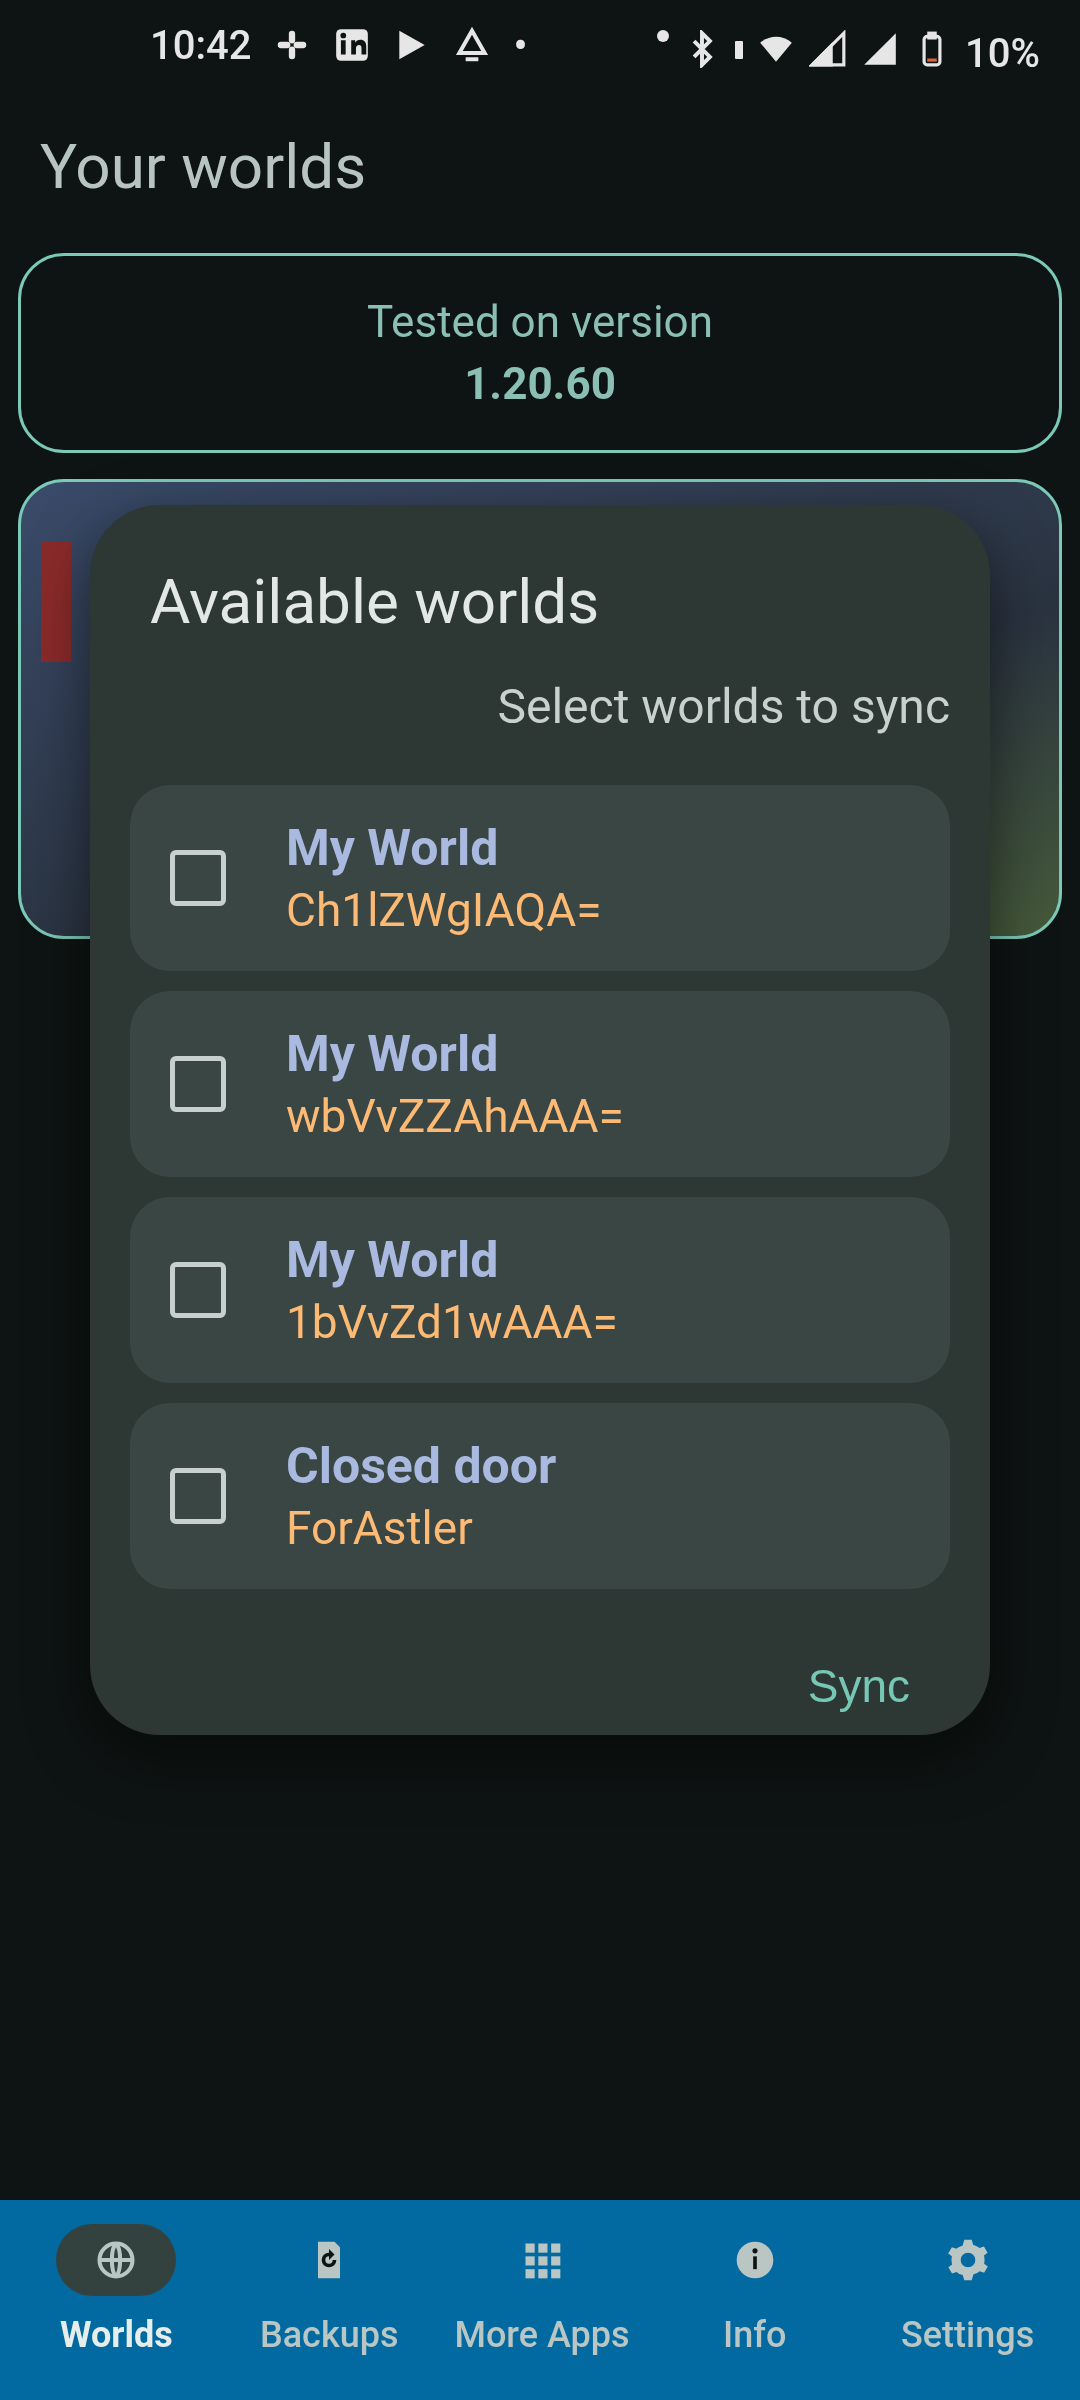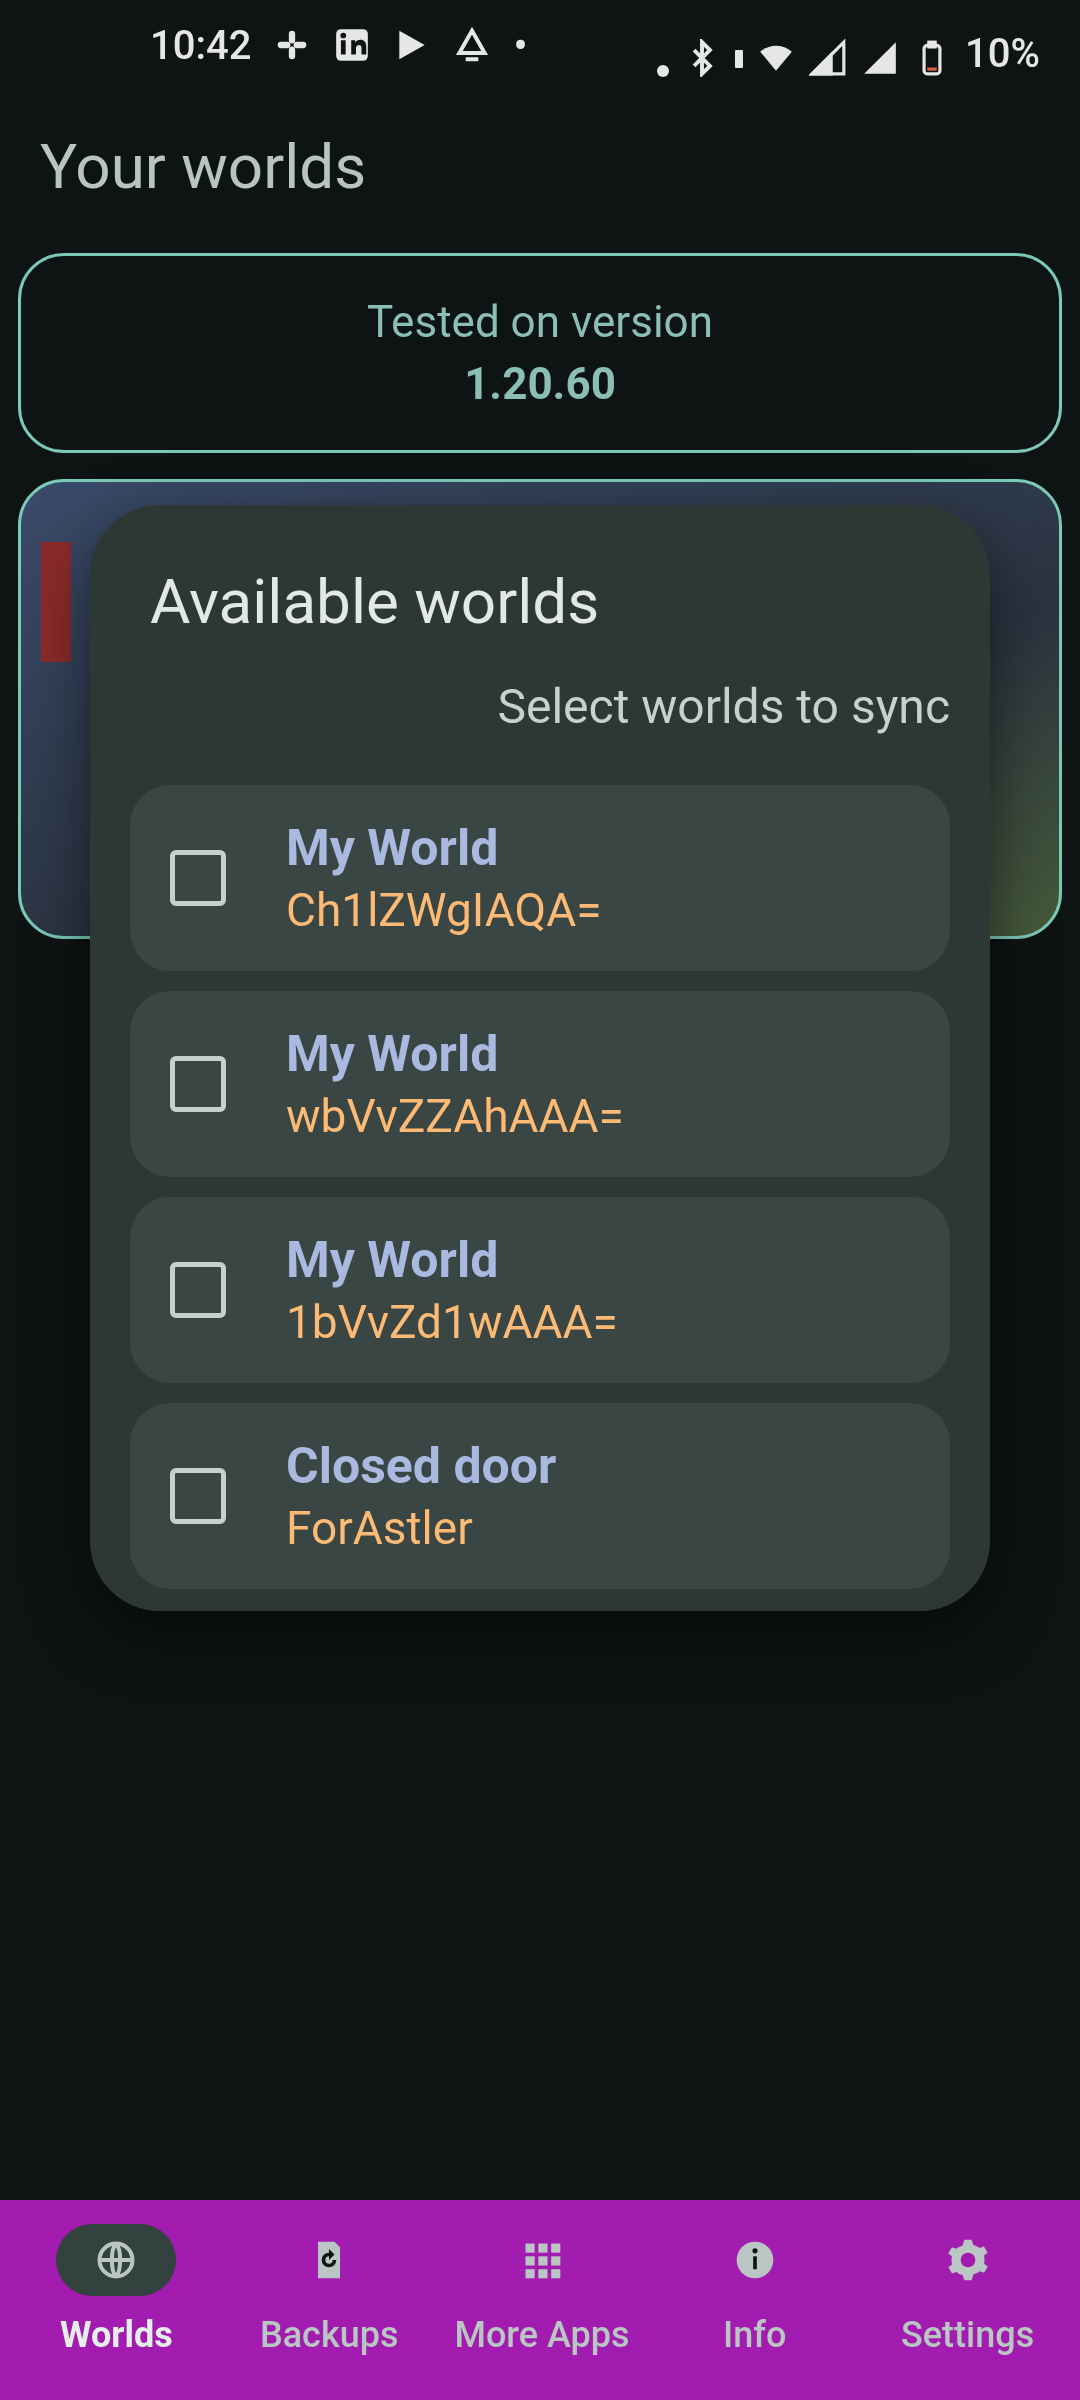--- a/index.html
+++ b/index.html
@@ -17,21 +17,21 @@
   .status-bar {
     height: 90px;
     display: flex;
     align-items: center;
     padding: 0 40px 0 150px;
     font-size: 40px;
     font-weight: 500;
     color: #e6e6e6;
   }
   .status-left { display: flex; align-items: center; gap: 22px; }
-  .status-right { margin-left: auto; display: flex; align-items: flex-end; gap: 14px; margin-top: 16px; }
+  .status-right { margin-left: auto; display: flex; align-items: flex-start; gap: 14px; margin-top: 16px; }
   .status-ico { width: 38px; height: 38px; display: inline-flex; align-items: center; justify-content: center; }
   .status-ico svg { width: 100%; height: 100%; }
   .notif-dot { width: 12px; height: 12px; background:#e6e6e6; border-radius:50%; margin-left: 30px;}
 
   
   .page-header {
     padding: 40px 40px 50px 40px;
     font-size: 62px;
     color: #b7c4c1;
   }
@@ -75,21 +75,21 @@
 
   
   .bottom-nav {
     position: absolute;
     left: 0; right: 0; bottom: 0;
     height: 200px;
     display: flex;
     justify-content: space-around;
     align-items: center;
     padding: 0 6px 20px 10px;
-    background:#a21caf;
+    background:#0369a1;
   }
   .nav-item {
     flex:1;
     display:flex; flex-direction:column; align-items:center; gap:18px;
     color:#b9c6c3; font-size:36px; font-weight:500;
   }
   .nav-icon-wrap {
     width: 120px; height: 72px; border-radius: 40px;
     display:flex; align-items:center; justify-content:center;
     color:#b9c6c3;
@@ -249,20 +249,23 @@
     </div>
     <div class="world-item">
       <div class="checkbox"></div>
       <div class="world-text">
         <div class="world-name">Closed door</div>
         <div class="world-id">ForAstler</div>
       </div>
     </div>
   </div>
 
+  <div class="dialog-actions">
+    <button class="sync-btn">Sync</button>
+  </div>
 </div>
 
 <div class="bottom-nav">
   <div class="nav-item active">
     <div class="nav-icon-wrap">
       <svg viewBox="0 0 24 24" fill="none" stroke="currentColor" stroke-width="2.2">
           <circle cx="12" cy="12" r="9"></circle>
           <path d="M3 12h18M12 3c3 3 3 15 0 18M12 3c-3 3-3 15 0 18"></path>
         </svg>
     </div>

